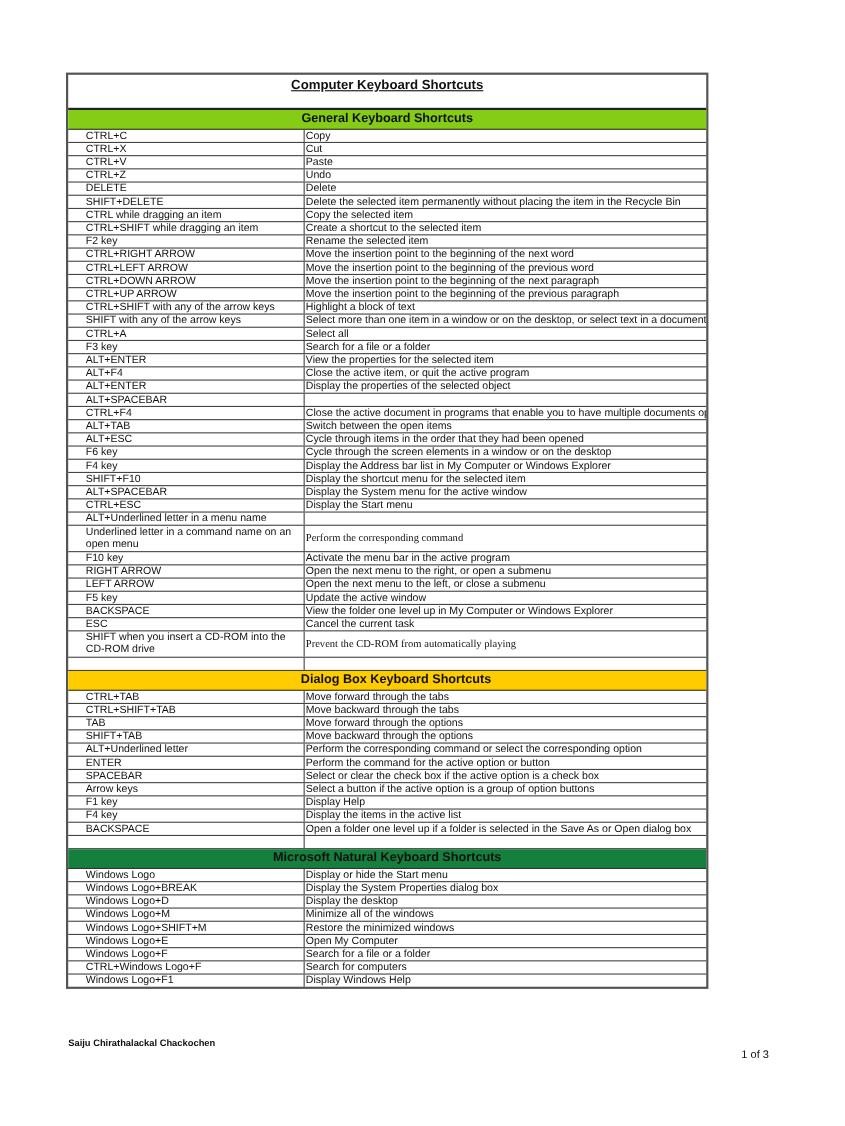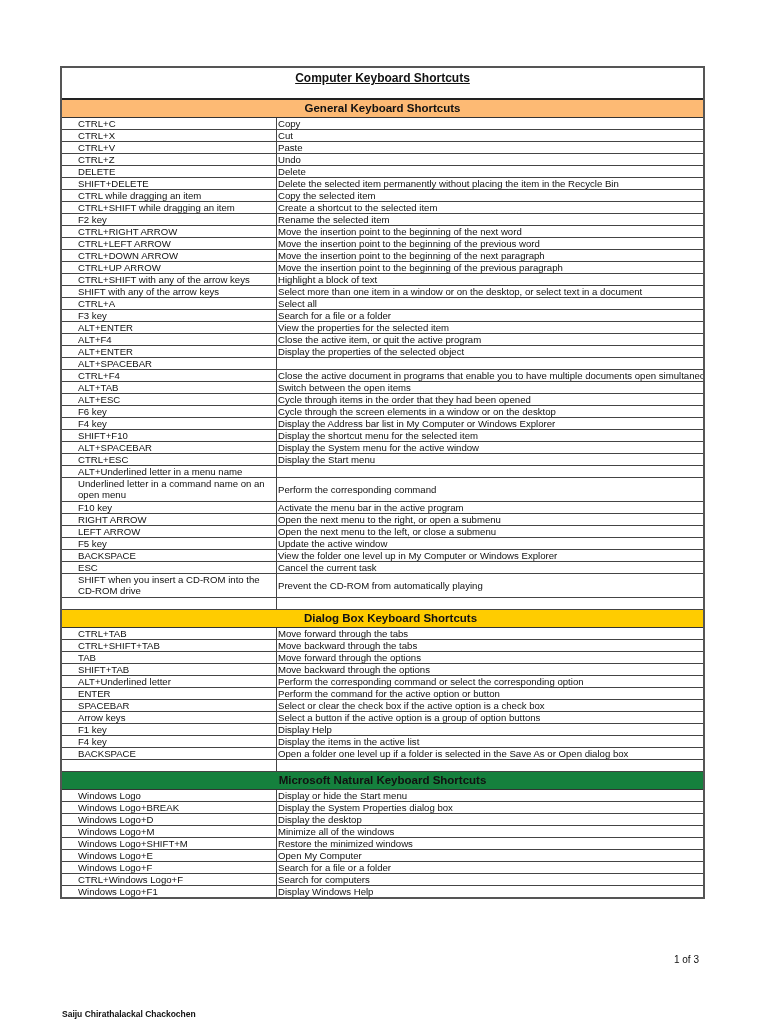--- a/index.html
+++ b/index.html
@@ -1,39 +1,39 @@
 <!DOCTYPE html>
 <html><head>
 <meta charset="utf-8">
 <style>
   html, body { margin: 0; padding: 0; background: #ffffff; }
   body { width: 768px; height: 1024px; position: relative; overflow: hidden; font-family: "Liberation Sans", sans-serif; color: #111; }
-  .sheet { position: absolute; left: 60px; top: 66px; width: 645px; border: 2px solid #555; border-right-width: 2px; box-sizing: border-box; background: #fff; }
+  .sheet { position: absolute; left: 60px; top: 66px; width: 584px; border: 2px solid #555; border-right-width: 2px; box-sizing: border-box; background: #fff; }
   .title-row { height: 30px; border-bottom: 2px solid #222; text-align: center; }
   .title-row span { display: inline-block; margin-top: 2px; font-size: 12px; font-weight: bold; text-decoration: underline; }
   .section-head { height: 17px; background: #FFCC00; border-bottom: 1px solid #333; text-align: center; font-size: 11.5px; font-weight: bold; line-height: 17px; }
   .row { display: flex; border-bottom: 1px solid #444; height: 11px; font-size: 9.6px; line-height: 11px; white-space: nowrap; }
   .row.tall { height: 23px; line-height: 11px; }
   .row .key { width: 198px; flex: 0 0 198px; border-right: 1px solid #444; padding-left: 16px; overflow: hidden; white-space: normal; }
   .row .desc { flex: 1; padding-left: 1px; overflow: hidden; }
-  .row.tall .desc { line-height: 23px; }
+  .row.tall .desc { line-height: 23px; font-family: Liberation Serif, serif; }
   .row.blank { height: 11px; }
   .row:last-child { border-bottom: none; }
-  .footer-author { position: absolute; left: 62px; top: 1009px; font-size: 8.5px; font-weight: bold; }
+  .footer-author { position: absolute; left: 62px; top: 943px; font-size: 8.5px; font-weight: bold; }
   .footer-page { position: absolute; right: 69px; top: 954px; font-size: 10px; }
 </style>
 </head>
 <body>
 
 <div class="sheet">
   <div class="title-row">
     <span>Computer Keyboard Shortcuts</span>
   </div>
   <div id="sections">
-      <div class="section-head" style="background: #fdba74;">General Keyboard Shortcuts</div>
+      <div class="section-head" style="background: #84cc16;">General Keyboard Shortcuts</div>
       <div class="row">
         <div class="key">CTRL+C</div>
         <div class="desc">Copy</div>
       </div>
       <div class="row">
         <div class="key">CTRL+X</div>
         <div class="desc">Cut</div>
       </div>
       <div class="row">
         <div class="key">CTRL+V</div>

